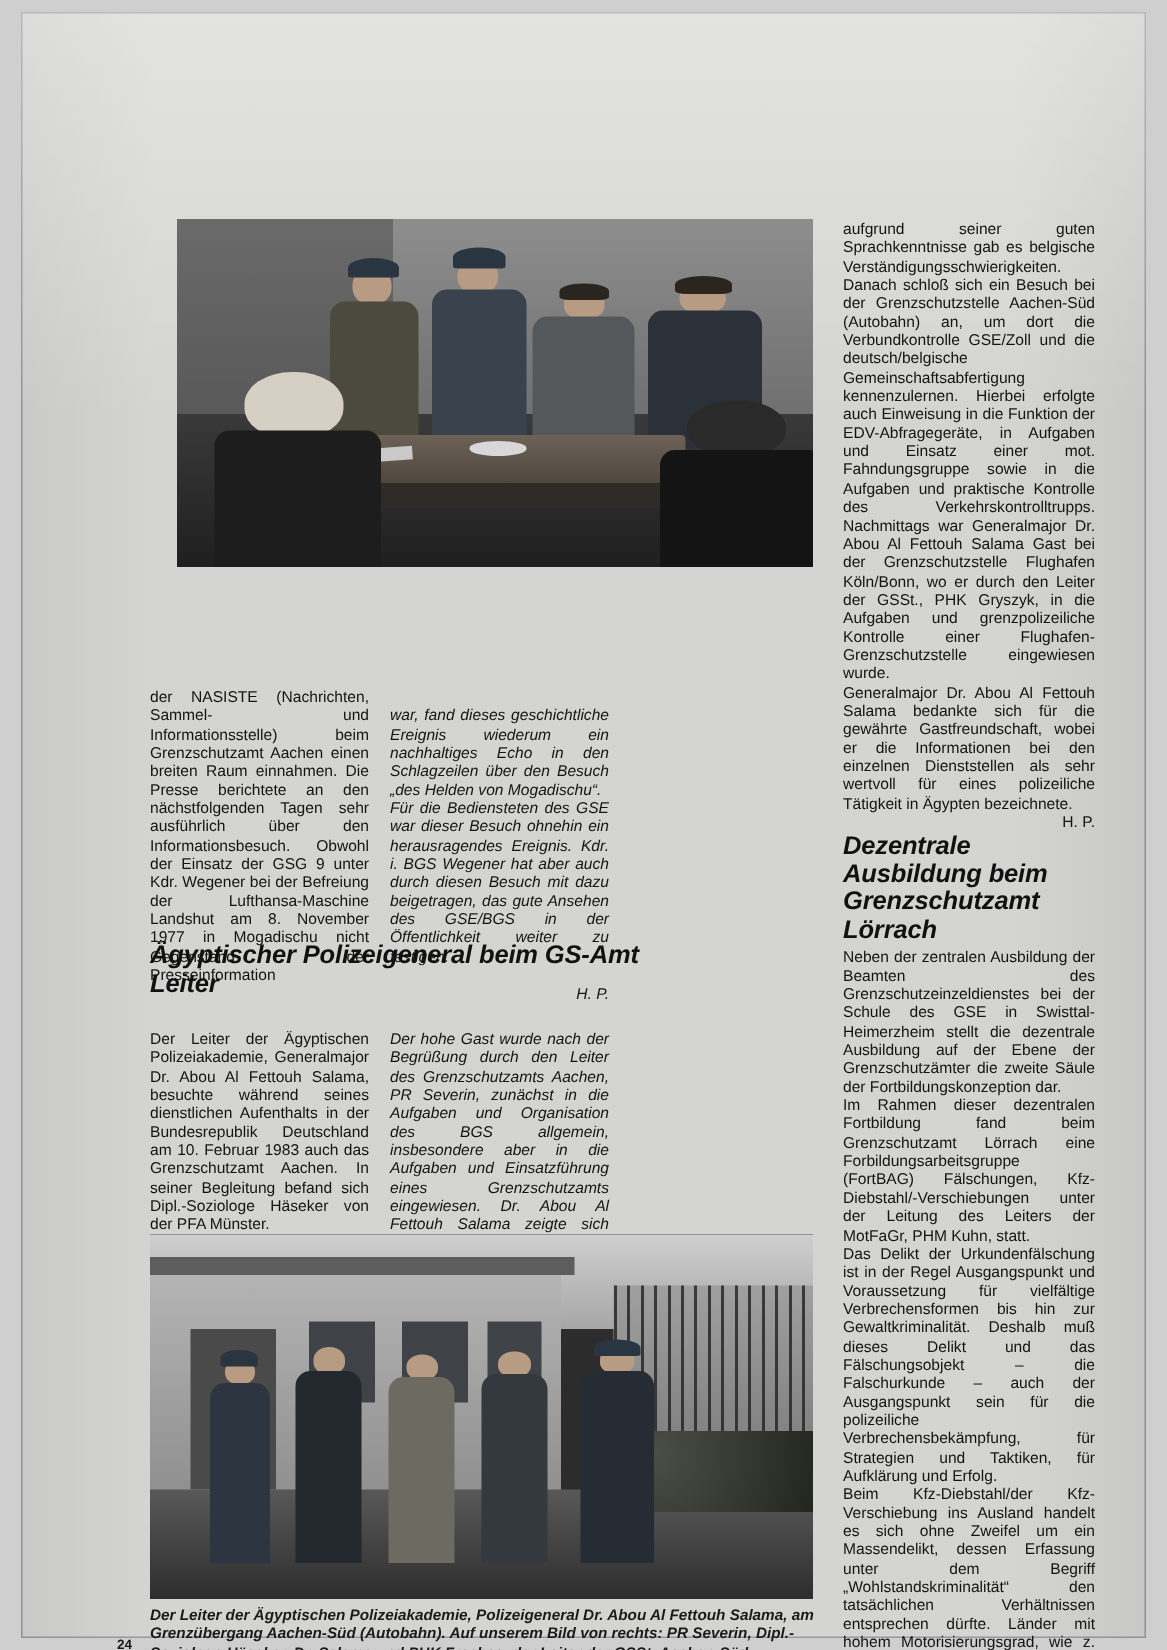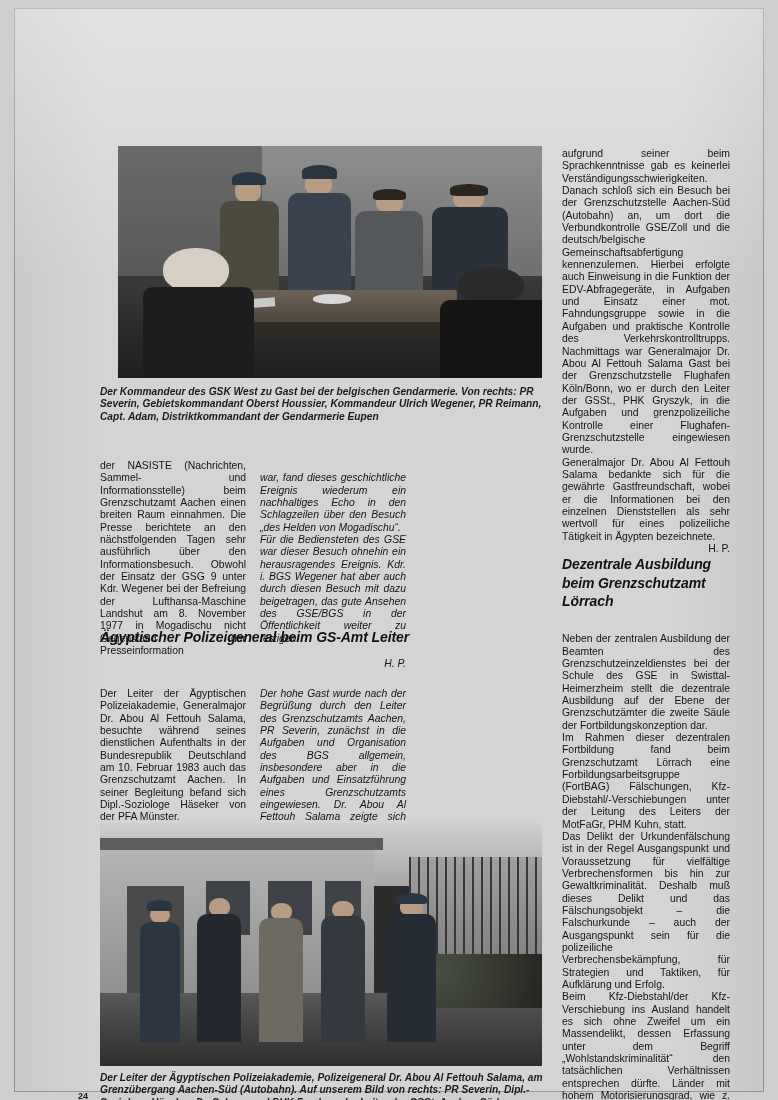--- a/index.html
+++ b/index.html
@@ -98,21 +98,21 @@
 
   .c1 { left: 42px;  width: 146px; }
   .c2 { left: 202px; width: 146px; font-style: italic; }
   .c4 { left: 504px; width: 168px; }
 
   .b1 { top: 432px; }
   .b2 { top: 660px; }
 
   .h2 {
     position: absolute;
-    font-size: 14px;
+    font-size: 17px;
     line-height: 18.5px;
     font-weight: bold;
     font-style: italic;
     color: #111;
     letter-spacing: -0.1px;
   }
   .h-aachen { left: 42px; top: 600px; width: 330px; }
   .h-loerrach { left: 504px; top: 527px; width: 170px; }
 
   .sig { text-align: right; }
@@ -204,34 +204,33 @@
             <div class="head" style="left:18%;top:0;width:60%;height:34%;background:#d6cfc4;"></div>
             <div class="body" style="left:0;top:30%;width:100%;height:70%;background:#1d1d1d;"></div>
           </div>
           <div class="fig" style="left:76%;top:52%;width:26%;height:48%;">
             <div class="head" style="left:16%;top:0;width:60%;height:34%;background:#2a2a2a;"></div>
             <div class="body" style="left:0;top:30%;width:100%;height:70%;background:#141414;"></div>
           </div>
         </div>
       </div>
 
-      <div class="cap cap1">Der Kommandeur des GSK West zu Gast bei der belgischen Gendarmerie. Von rechts: PR Severin, Gebietskommandant Oberst Houssier, Kommandeur Ulrich Wegener, PR Reimann, Capt. Adam, Distriktkommandant der Gendarmerie Eupen</div>
 
       <div class="col c1 b1">
         <p>der NASISTE (Nachrichten, Sammel- und Informationsstelle) beim Grenzschutzamt Aachen einen breiten Raum einnahmen. Die Presse berichtete an den nächstfolgenden Tagen sehr ausführlich über den Informationsbesuch. Obwohl der Einsatz der GSG 9 unter Kdr. Wegener bei der Befreiung der Lufthansa-Maschine Landshut am 8. November 1977 in Mogadischu nicht Gegenstand der Presseinformation</p>
       </div>
 
       <div class="col c2 b1" style="white-space:pre-line;">
         <p>war, fand dieses geschichtliche Ereignis wiederum ein nachhaltiges Echo in den Schlagzeilen über den Besuch „des Helden von Mogadischu“.
 Für die Bediensteten des GSE war dieser Besuch ohnehin ein herausragendes Ereignis. Kdr. i. BGS Wegener hat aber auch durch diesen Besuch mit dazu beigetragen, das gute Ansehen des GSE/BGS in der Öffentlichkeit weiter zu festigen.</p>
         <p class="sig">H. P.</p>
       </div>
 
       <div class="col c4" style="top:120px;">
-        <p>aufgrund seiner beim Sprachkenntnisse gab es keinerlei Verständigungsschwierigkeiten.</p>
+        <p>aufgrund seiner guten Sprachkenntnisse gab es belgische Verständigungsschwierigkeiten.</p>
         <p>Danach schloß sich ein Besuch bei der Grenzschutzstelle Aachen-Süd (Autobahn) an, um dort die Verbundkontrolle GSE/Zoll und die deutsch/belgische Gemeinschaftsabfertigung kennenzulernen. Hierbei erfolgte auch Einweisung in die Funktion der EDV-Abfragegeräte, in Aufgaben und Einsatz einer mot. Fahndungsgruppe sowie in die Aufgaben und praktische Kontrolle des Verkehrskontrolltrupps. Nachmittags war Generalmajor Dr. Abou Al Fettouh Salama Gast bei der Grenzschutzstelle Flughafen Köln/Bonn, wo er durch den Leiter der GSSt., PHK Gryszyk, in die Aufgaben und grenzpolizeiliche Kontrolle einer Flughafen-Grenzschutzstelle eingewiesen wurde.</p>
         <p>Generalmajor Dr. Abou Al Fettouh Salama bedankte sich für die gewährte Gastfreundschaft, wobei er die Informationen bei den einzelnen Dienststellen als sehr wertvoll für eines polizeiliche Tätigkeit in Ägypten bezeichnete.</p>
         <p class="sig">H. P.</p>
       </div>
 
       <div class="h2 h-aachen">Ägyptischer Polizeigeneral beim GS-Amt Leiter</div>
 
       <div class="col c1 b2">
         <p>Der Leiter der Ägyptischen Polizeiakademie, Generalmajor Dr. Abou Al Fettouh Salama, besuchte während seines dienstlichen Aufenthalts in der Bundesrepublik Deutschland am 10. Februar 1983 auch das Grenzschutzamt Aachen. In seiner Begleitung befand sich Dipl.-Soziologe Häseker von der PFA Münster.</p>
       </div>

